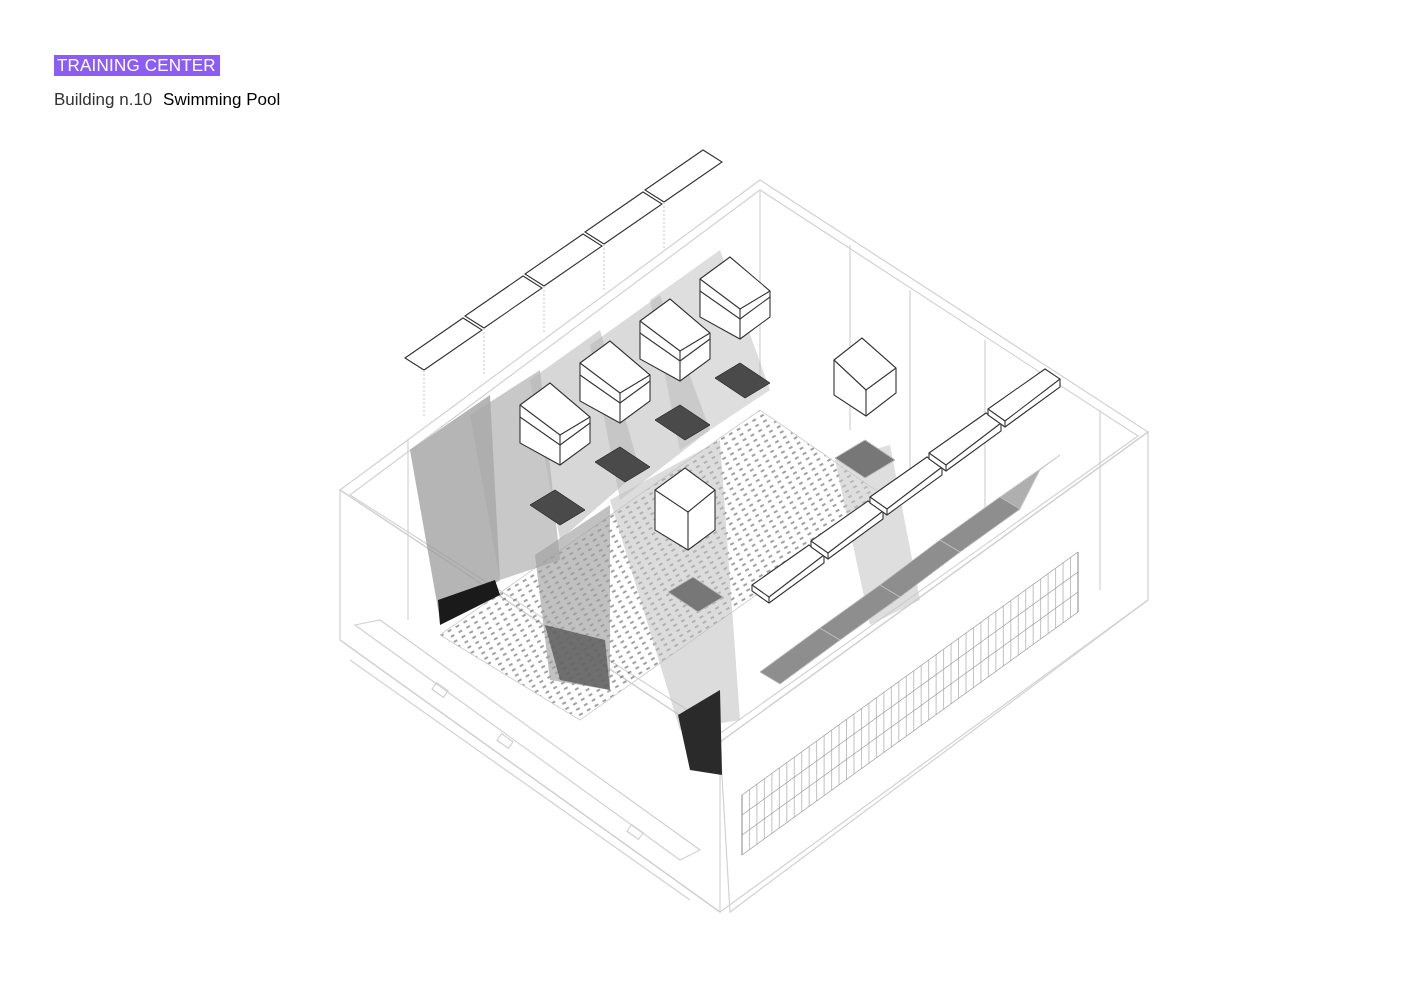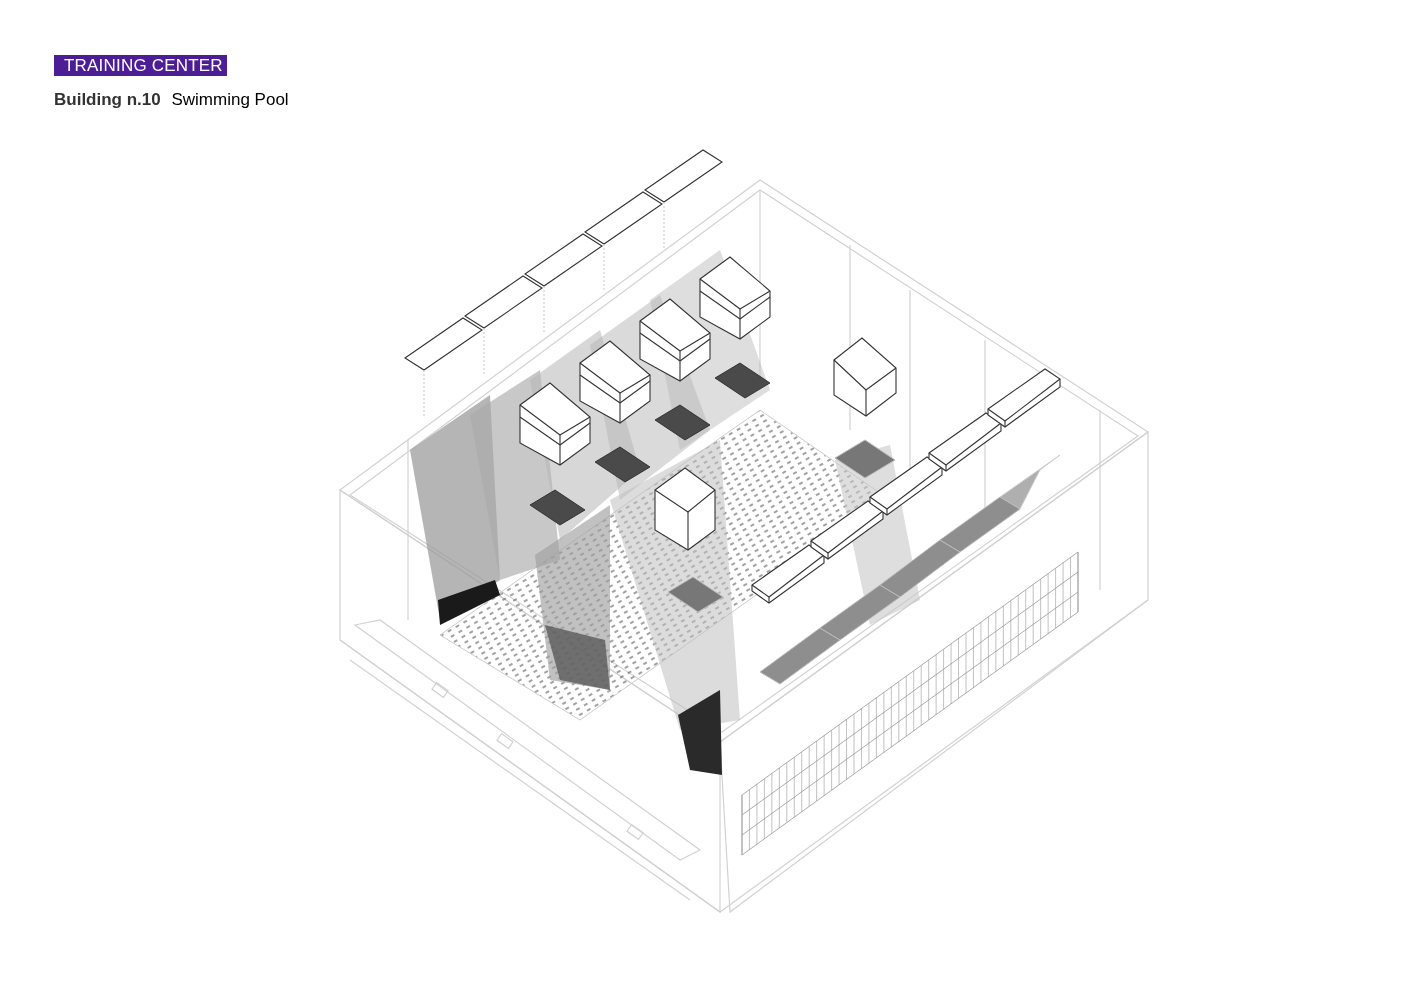--- a/index.html
+++ b/index.html
@@ -1,23 +1,23 @@
 <!DOCTYPE html>
 <html><head>
 <meta charset="utf-8">
 <style>
   html, body { margin: 0; padding: 0; background: #ffffff; }
   body { width: 1415px; height: 1000px; position: relative; overflow: hidden; font-family: "Liberation Sans", sans-serif; }
   .header { position: absolute; left: 54px; top: 55px; }
   .tag {
-    display: inline-block; background: #4c1d95; color: #fff;
-    font-size: 17px; line-height: 21px; padding: 0 4px 0 10px; letter-spacing: 0.2px;
+    display: inline-block; background: #8b5cf6; color: #fff;
+    font-size: 17px; line-height: 21px; padding: 0 4px 0 3px; letter-spacing: 0.2px;
   }
   .subtitle { margin-top: 14px; font-size: 17px; color: #222; white-space: nowrap; }
-  .subtitle .light { font-weight: bold; color: #333; }
+  .subtitle .light { font-weight: normal; color: #333; }
   .subtitle .bold { font-weight: normal; color: #000; margin-left: 6px; }
   svg.drawing { position: absolute; left: 0; top: 0; }
 </style>
 </head>
 <body>
 
 <div class="header">
   <div class="tag">TRAINING CENTER</div>
   <div class="subtitle">
     <span class="light">Building n.10</span>

